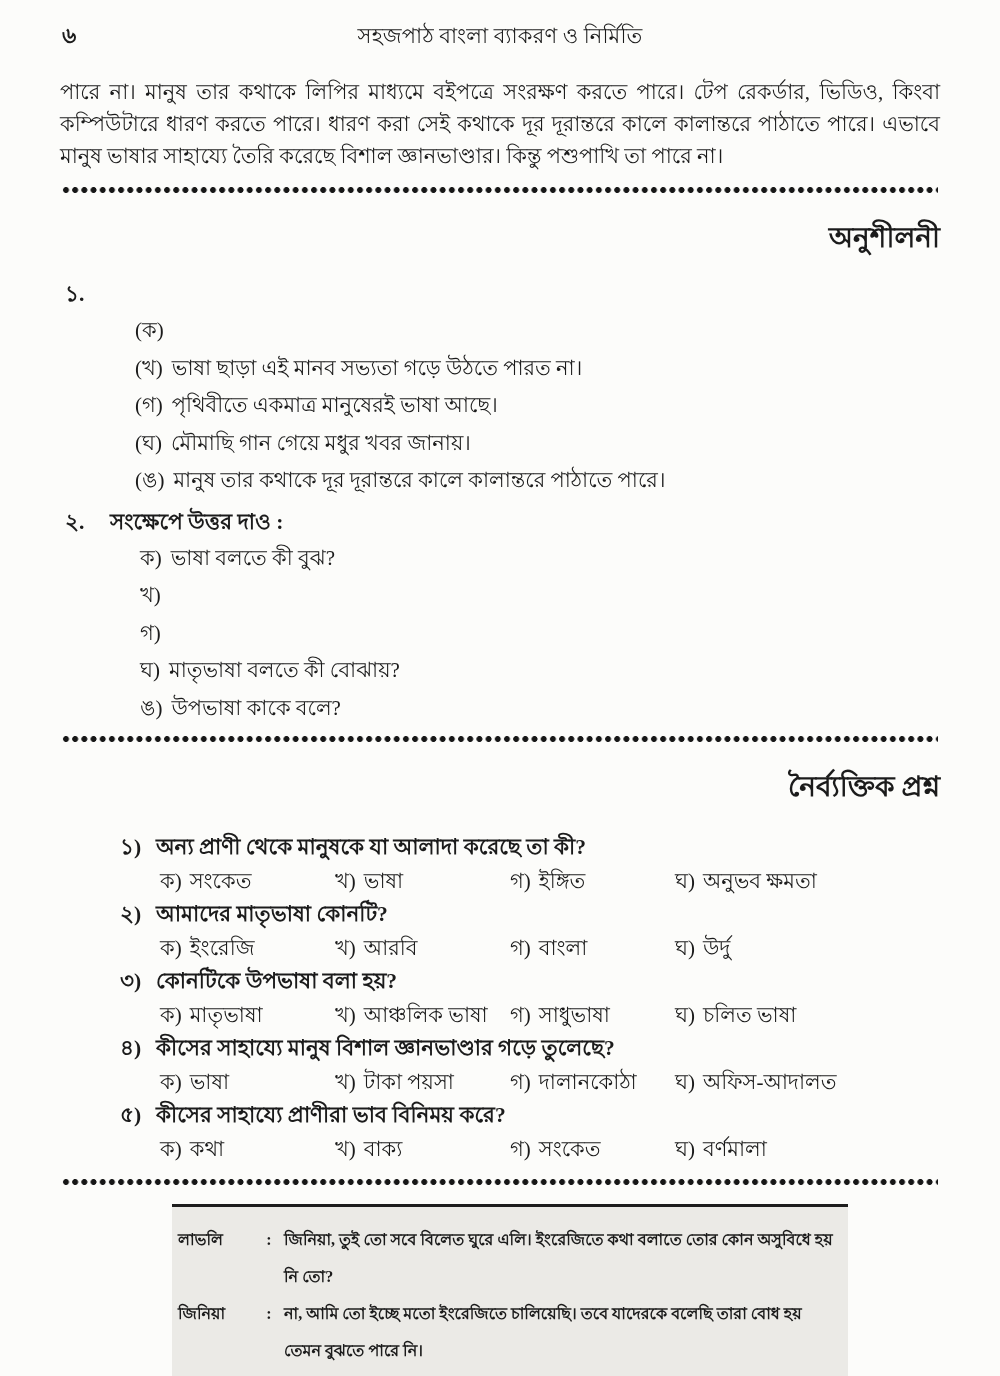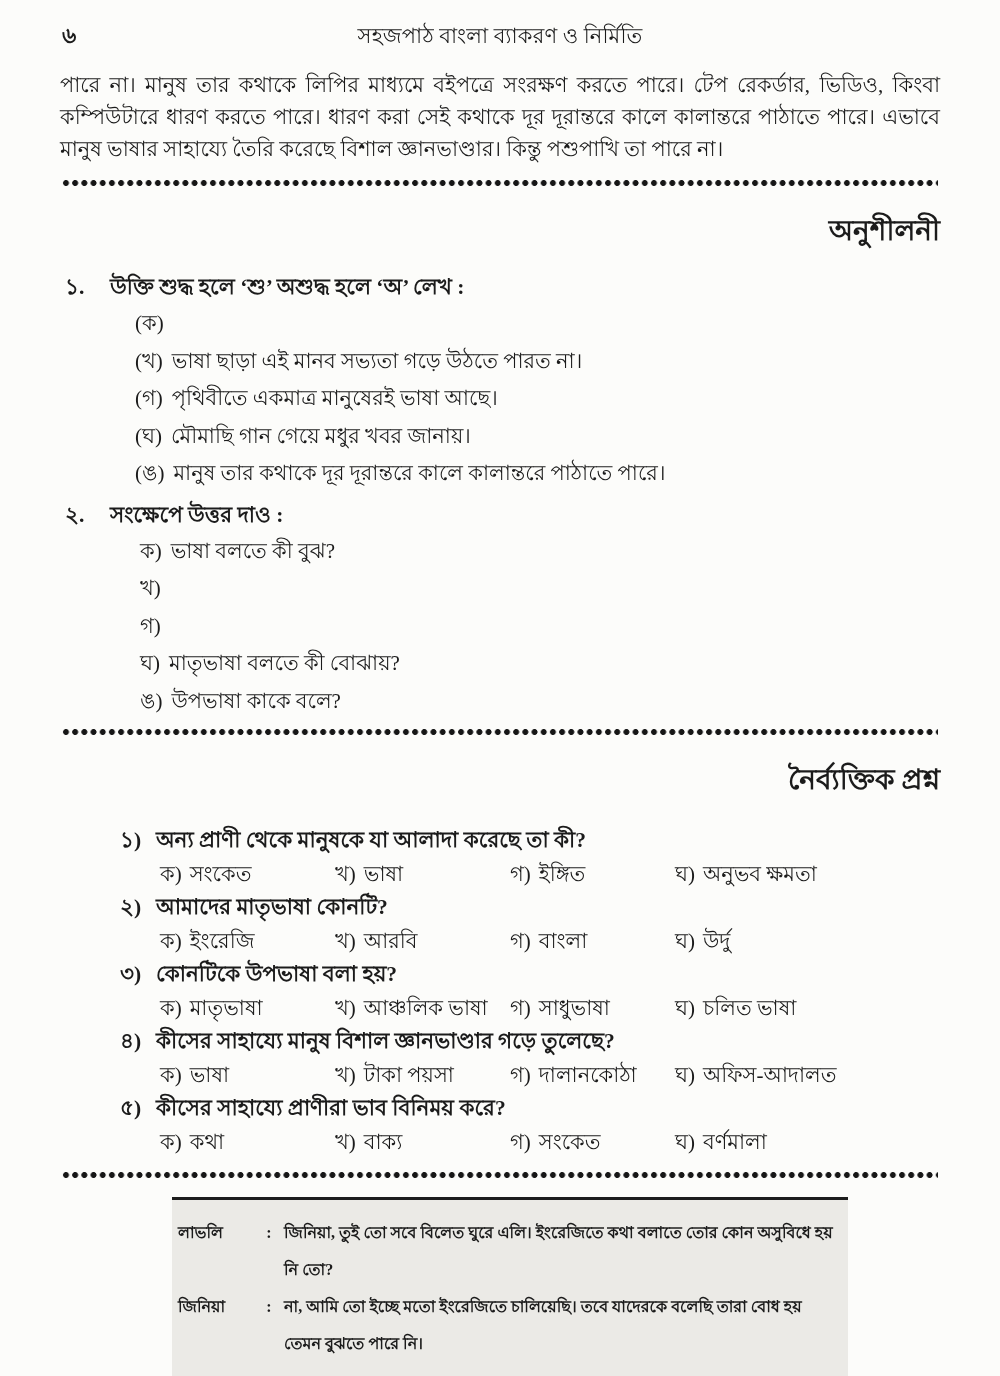--- a/index.html
+++ b/index.html
@@ -31,21 +31,21 @@
   }
   .pg-title {
     position: absolute;
     left: 0; right: 0; top: 4px;
     text-align: center;
     font-size: 21px;
     letter-spacing: 0.2px;
   }
   
   .intro {
-    margin-top: 19px;
+    margin-top: 26px;
     font-size: 21px;
     line-height: 32px;
     text-align: justify;
   }
   
   .dots {
     height: 8px;
     margin: 0 2px;
     background-image: radial-gradient(circle at 4px 4px, #161616 2.6px, rgba(0,0,0,0) 3.3px);
     background-size: 9.2px 8px;
@@ -131,21 +131,20 @@
   </div>
 
   <p class="intro">পারে না। মানুষ তার কথাকে লিপির মাধ্যমে বইপত্রে সংরক্ষণ করতে পারে। টেপ রেকর্ডার, ভিডিও, কিংবা কম্পিউটারে ধারণ করতে পারে। ধারণ করা সেই কথাকে দূর দূরান্তরে কালে কালান্তরে পাঠাতে পারে। এভাবে মানুষ ভাষার সাহায্যে তৈরি করেছে বিশাল জ্ঞানভাণ্ডার। কিন্তু পশুপাখি তা পারে না।</p>
 
   <div class="dots d1"></div>
 
   <h2 class="sec-title">অনুশীলনী</h2>
 
   <div class="ex-q">
     <span class="num">১.</span>
-    <span class="prompt">উক্তি শুদ্ধ হলে ‘শু’ অশুদ্ধ হলে ‘অ’ লেখ :</span>
   </div>
   <div class="ex-items">
     <div class="ex-item">
       <span class="lbl">(ক)</span>
     </div>
     <div class="ex-item">
       <span class="lbl">(খ)</span>
       <span>ভাষা ছাড়া এই মানব সভ্যতা গড়ে উঠতে পারত না।</span>
     </div>
     <div class="ex-item">

